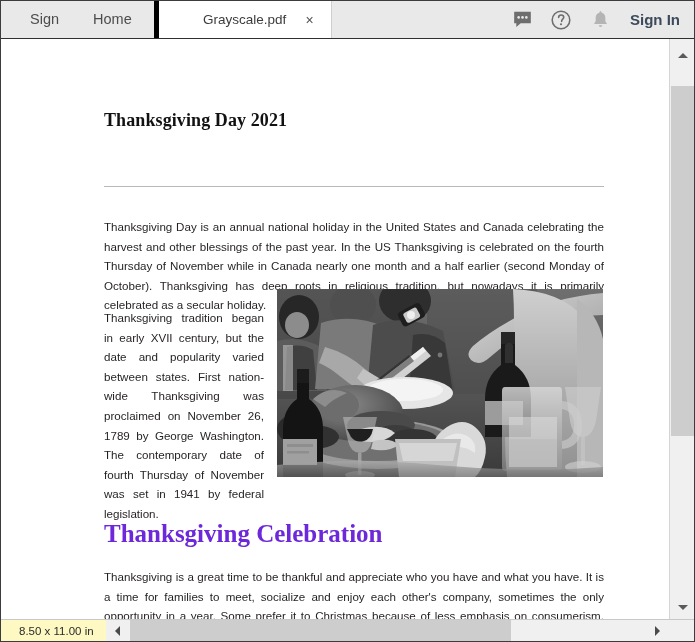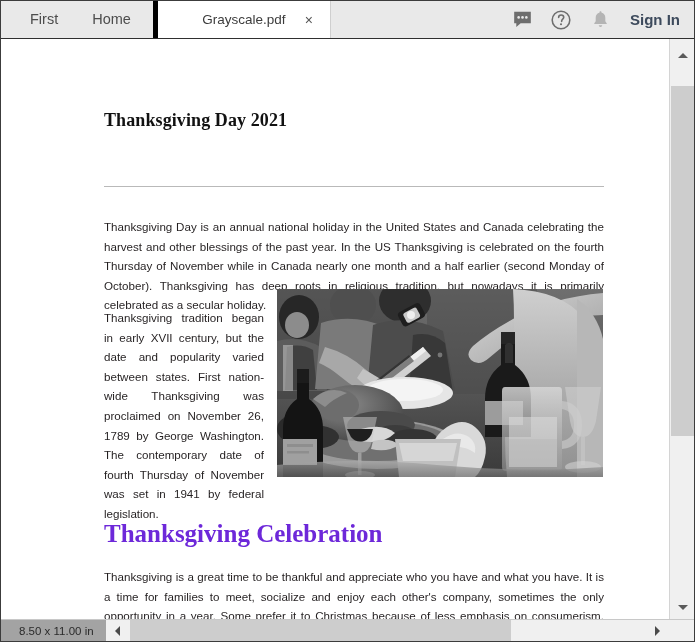--- a/index.html
+++ b/index.html
@@ -211,21 +211,21 @@
     background: #cdcdcd;
     cursor: pointer;
   }
 
   
   .statusbar {
     position: absolute;
     left: 0; bottom: 0;
     width: 693px;
     height: 22px;
-    background: #a3a3a3;
+    background: #fef9c3;
     border-top: 1px solid #c8c8c8;
     display: flex;
     align-items: center;
   }
   .page-size {
     font-size: 11.5px;
     color: #2b2b2b;
     padding: 0 12px 0 18px;
     white-space: nowrap;
   }
@@ -268,21 +268,21 @@
   }
 </style>
 </head>
 <body>
 
 <div id="app">
 
   <div class="toolbar">
 
     <div class="menu-group">
-      <div class="menu-item">First</div>
+      <div class="menu-item">Sign</div>
       <div class="menu-item">Home</div>
     </div>
 
     <div class="doc-tab">
       <span class="doc-tab-label">Grayscale.pdf</span>
       <span class="doc-tab-close">×</span>
     </div>
 
     <div class="toolbar-spacer"></div>
 

